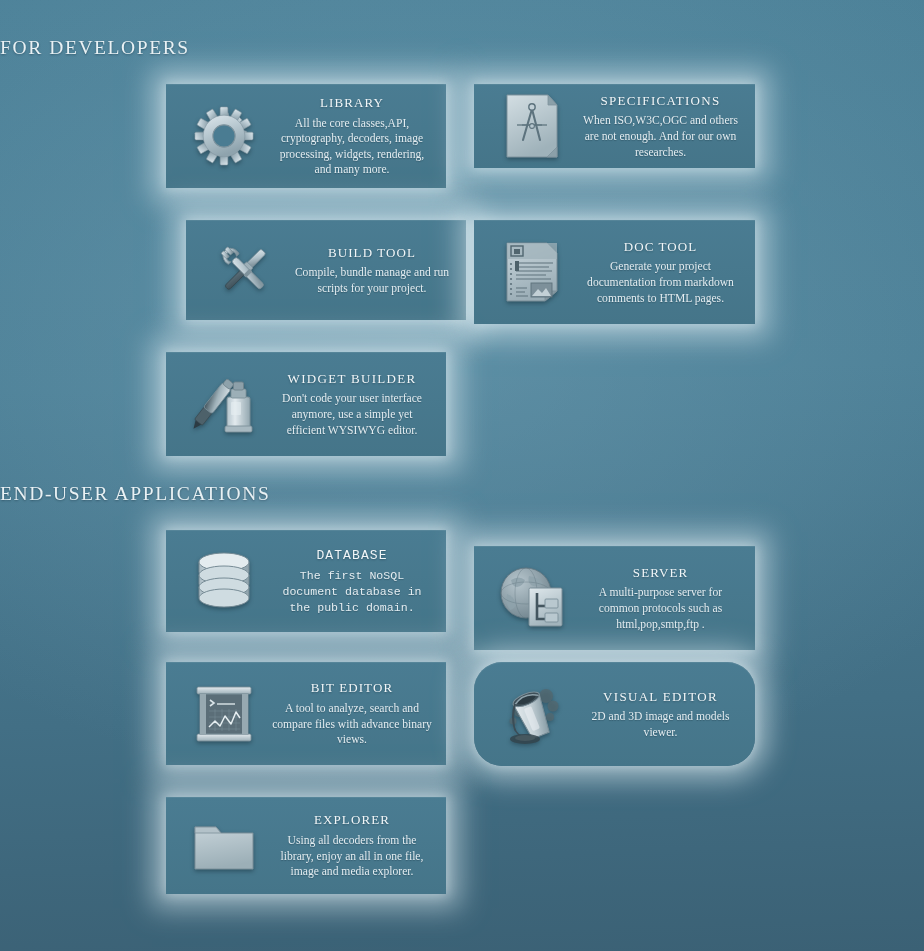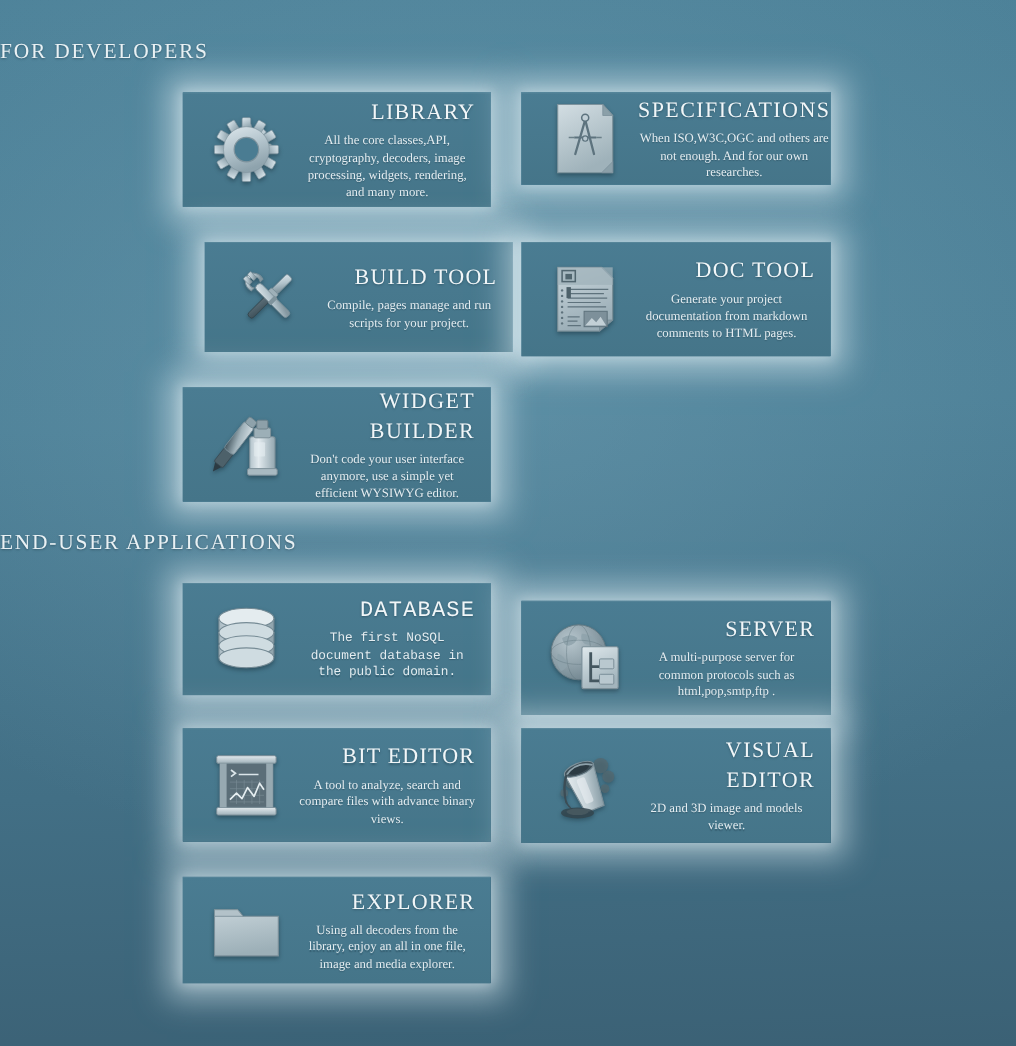--- a/index.html
+++ b/index.html
@@ -66,21 +66,21 @@
   .row-c { top:352px; height:104px; }
 
   .row-d { top:530px; height:102px;font-family:Liberation Mono, monospace; }
   .row-e { top:662px; height:103px; }
   .row-f { top:797px; height:97px; }
 
   
   #card-specifications { top:84px;  height:84px; }
   #card-doctool       { top:220px; height:104px; }
   #card-server        { top:530px; height:104px;margin-top:16px; }
-  #card-visualeditor  { top:662px; height:104px; }
+  #card-visualeditor  { top:662px; height:104px;border-radius:28px; }
 
   
   .card-icon {
     flex:0 0 auto;
     width:72px; height:76px;
     margin-left:14px;
     margin-right:6px;
     display:flex;
     align-items:center;
     justify-content:center;
@@ -88,27 +88,26 @@
   .card-icon svg { display:block; filter:drop-shadow(0 2px 2px rgba(18,40,52,0.45)); }
 
   
   .card-text {
     flex:1 1 auto;
     text-align:center;
     padding:0 6px;
     color:#eef4f7;
   }
   .card-title {
-    font-size:20px;
+    font-size:13px;
     letter-spacing:1.1px;
     line-height:1.35;
     margin-bottom:4px;
     color:#f1f6f8;
     text-shadow:0 1px 2px rgba(18,42,56,0.4);
-    text-align:right;
   }
   .card-desc {
     font-size:11.6px;
     line-height:1.34;
     color:#e4edf1;
     text-shadow:0 1px 1px rgba(18,42,56,0.35);
   }
 
   
   #card-specifications .card-title,
@@ -223,21 +222,21 @@
           <rect x="30" y="18" width="7" height="40" rx="3" fill="url(#gradTool)" stroke="#7a8f99" stroke-width="0.8"></rect>
           <path d="M26 18 a8 9 0 1 1 15 0 l-3.5 0 a5 5.5 0 1 0 -8 0 Z" fill="url(#gradTool)" stroke="#7a8f99" stroke-width="0.9"></path>
           <rect x="28.5" y="5" width="4" height="8" rx="1" fill="url(#gradTool)" stroke="#7a8f99" stroke-width="0.7"></rect>
           <rect x="34" y="5" width="4" height="8" rx="1" fill="url(#gradTool)" stroke="#7a8f99" stroke-width="0.7"></rect>
           <rect x="29" y="36" width="9" height="4" rx="1" fill="#7f939c"></rect>
         </g>
       </svg>
     </div>
     <div class="card-text">
       <div class="card-title">BUILD TOOL</div>
-      <div class="card-desc">Compile, pages manage and run scripts for your project.</div>
+      <div class="card-desc">Compile, bundle manage and run scripts for your project.</div>
     </div>
   </div>
 
   <div class="card col-right" id="card-doctool">
     <div class="card-icon">
       <svg width="54" height="62" viewBox="0 0 54 62">
         <defs>
           <linearGradient id="gradDoc" x1="0" y1="0" x2="0.3" y2="1">
             <stop offset="0%" stop-color="#c9d6dc"></stop>
             <stop offset="100%" stop-color="#9aadb6"></stop>

